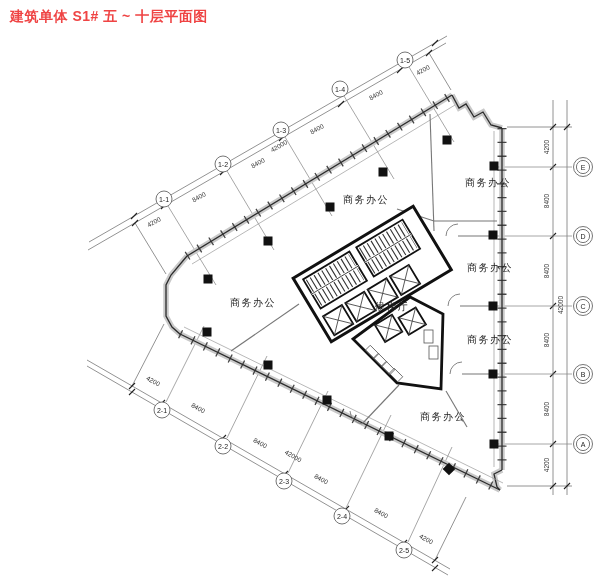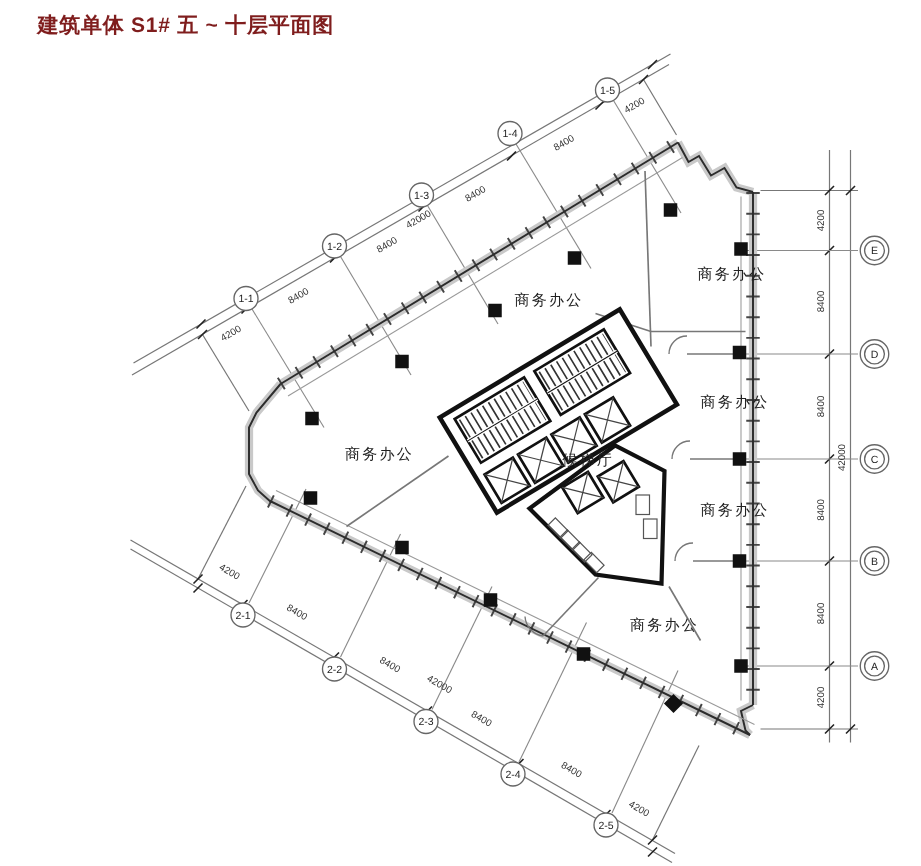--- a/index.html
+++ b/index.html
@@ -1,16 +1,16 @@
 <!DOCTYPE html>
 <html><head>
 <meta charset="utf-8">
 <style>
   html,body{margin:0;padding:0;background:#fff;width:614px;height:577px;overflow:hidden;position:relative}
-  .title{position:absolute;left:25px;top:8px;font:bold 14px "Liberation Sans","DejaVu Sans",sans-serif;color:#7f1d1d;letter-spacing:.5px}
+  .title{position:absolute;left:10px;top:8px;font:bold 14px "Liberation Sans","DejaVu Sans",sans-serif;color:#ef4444;letter-spacing:.5px}
   svg{position:absolute;left:0;top:0}
   svg text{font-family:"Liberation Sans","DejaVu Sans",sans-serif}
   .dim{font-size:6.5px;fill:#333;text-anchor:middle}
   .bub{font-size:7px;fill:#222;text-anchor:middle}
   .room{font-size:10px;fill:#222;text-anchor:middle;letter-spacing:1.5px}
   .bubc{fill:#fff;stroke:#666;stroke-width:.9}
 </style>
 </head>
 <body>
 

